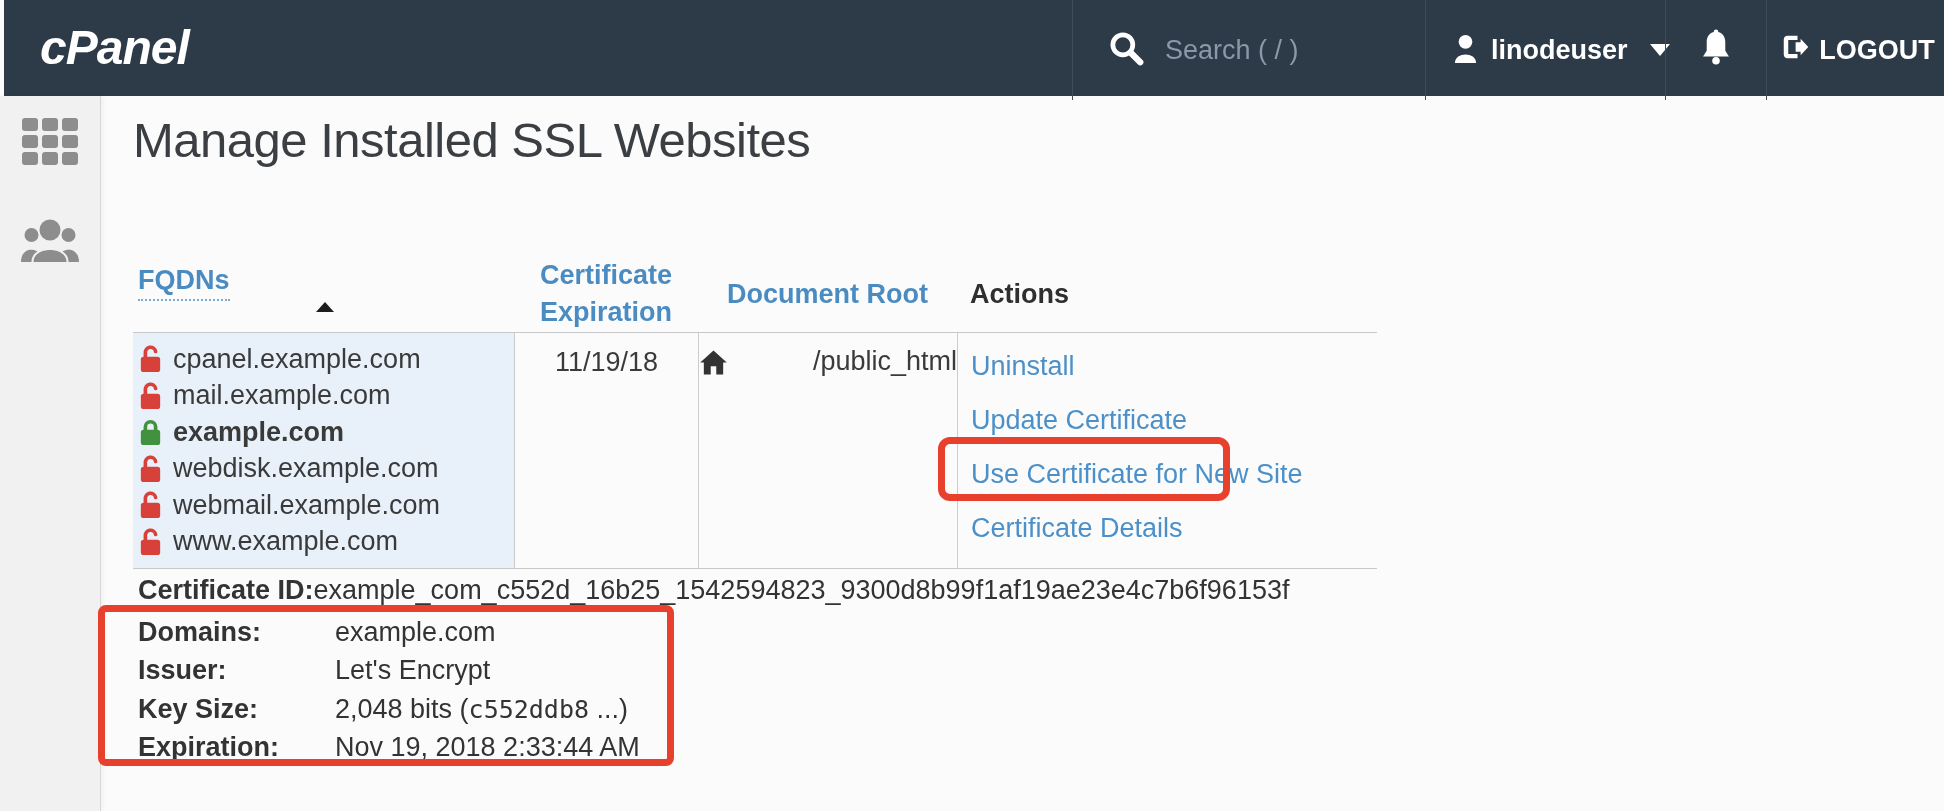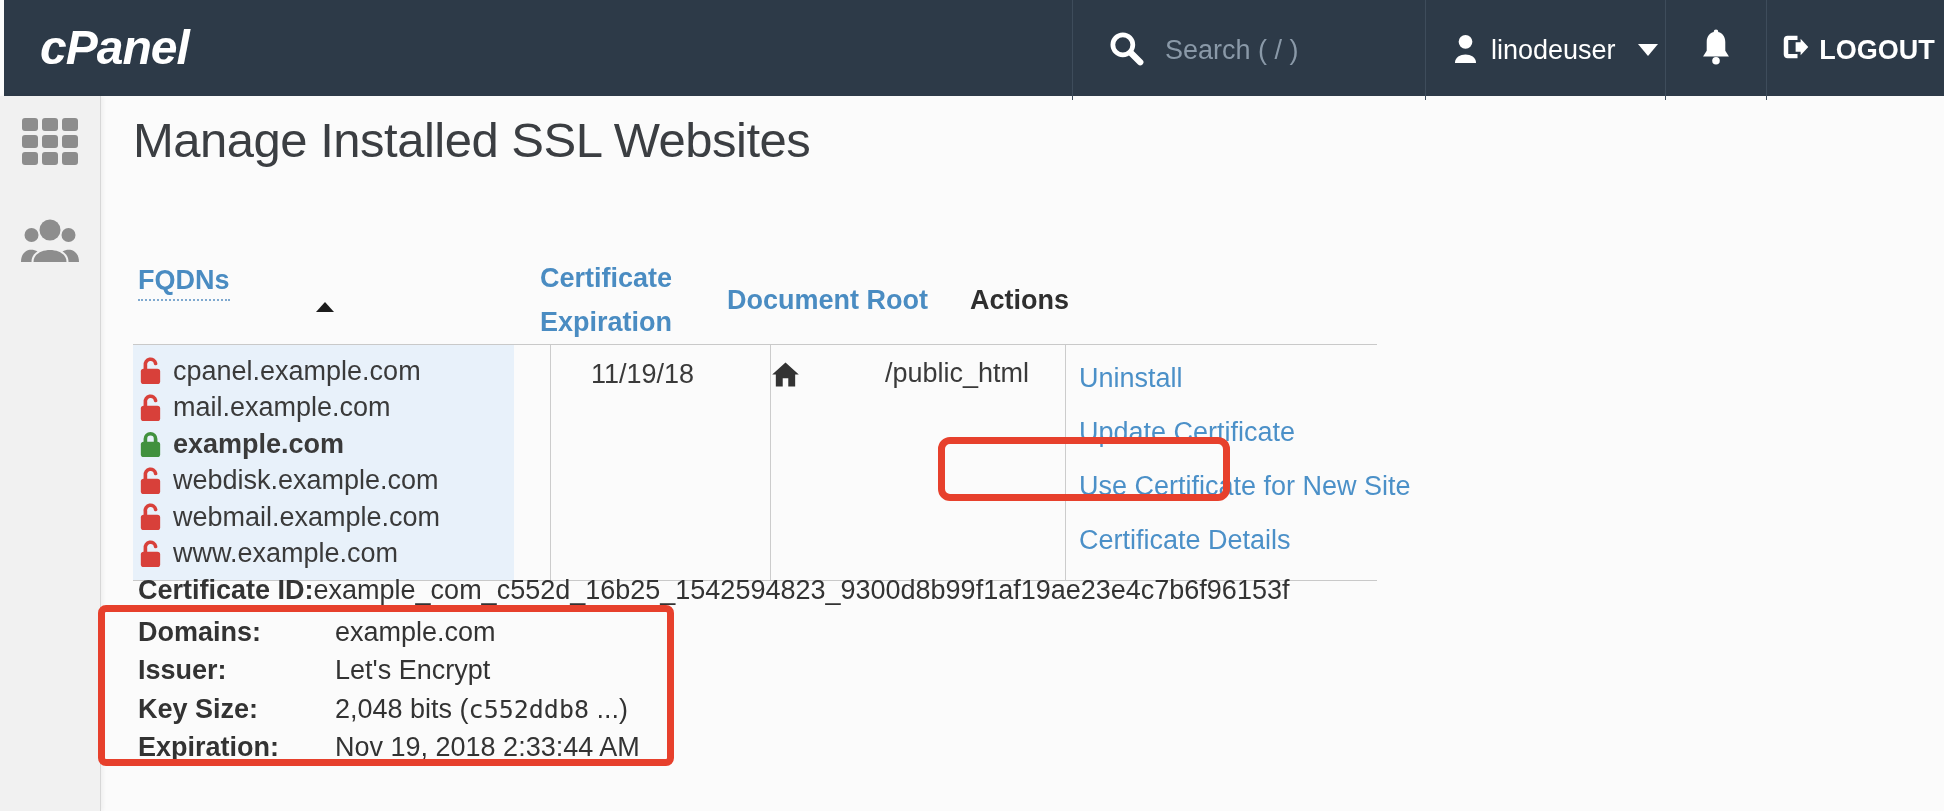--- a/index.html
+++ b/index.html
@@ -11,21 +11,21 @@
   .logo{position:absolute;left:36px;top:0;height:96px;line-height:96px;color:#fff;
         font-size:48px;font-weight:bold;font-style:italic;letter-spacing:-1px;cursor:pointer;}
   .nav-right{position:absolute;right:0;top:0;height:96px;display:flex;}
   .nav-section{height:100px;display:flex;align-items:center;border-left:1px solid #3e4c5b;
                box-sizing:border-box;color:#fff;}
   .search-section{width:353px;padding-left:34px;gap:18px;}
   .search-input{background:transparent;border:none;outline:none;color:#e6ebf0;font-size:27px;
                 width:240px;font-family:"Liberation Sans",sans-serif;}
   .search-input::placeholder{color:#8a99a8;}
   .user-section{width:240px;padding-left:26px;gap:12px;cursor:pointer;}
-  .username{font-size:27px;font-weight:normal;}
+  .username{font-size:27px;font-weight:bold;}
   .caret{width:0;height:0;border-left:10px solid transparent;border-right:10px solid transparent;
          border-top:12px solid #fff;margin-left:10px;}
   .bell-section{width:101px;justify-content:center;cursor:pointer;}
   .logout-section{width:182px;justify-content:center;gap:9px;font-size:27px;font-weight:bold;cursor:pointer;}
 
   
   .sidebar{position:absolute;left:0;top:96px;width:100px;bottom:0;background:#f1f1f1;
            border-right:1px solid #d7d7d7;box-shadow:2px 0 4px rgba(0,0,0,.05);}
   .side-item{display:flex;justify-content:center;cursor:pointer;}
   .grid-icon{margin-top:22px;display:grid;grid-template-columns:repeat(3,16px);
@@ -40,25 +40,25 @@
 
   .ssl-table{position:absolute;left:33px;top:160px;width:1244px;}
   .thead{display:grid;grid-template-columns:381px 184px 259px 420px;min-height:76px;
          border-bottom:1px solid #c9c9c9;align-items:center;}
   .th{font-size:27px;font-weight:bold;color:#4a8cc2;}
   .th-fqdns{position:relative;align-self:start;padding:9px 0 0 5px;}
   .th-link{border-bottom:2px dotted #7fa9cf;padding-bottom:4px;cursor:pointer;}
   .sort-asc{position:absolute;left:183px;top:46px;width:0;height:0;
             border-left:9px solid transparent;border-right:9px solid transparent;
             border-bottom:10px solid #1c1c1c;}
-  .th-exp{text-align:center;line-height:44px;cursor:pointer;}
+  .th-exp{text-align:center;line-height:37px;cursor:pointer;}
   .th-root{text-align:center;cursor:pointer;}
   .th-actions{color:#2f2f2f;padding-left:13px;}
 
-  .trow{display:grid;grid-template-columns:381px 184px 259px 420px;border-bottom:1px solid #c9c9c9;gap:36px;}
+  .trow{display:grid;grid-template-columns:381px 184px 259px 420px;border-bottom:1px solid #c9c9c9;}
   .td{box-sizing:border-box;font-size:27px;color:#3a3a3a;}
   .td-fqdns{background:#e8f1fa;padding:8px 0 8px 5px;}
   .fqdn-line{display:flex;align-items:center;height:36.5px;gap:10px;}
   .fqdn-line.secured .fqdn-text{font-weight:bold;}
   .td-exp{border-left:1px solid #ccc;text-align:center;padding-top:14px;}
   .td-root{border-left:1px solid #ccc;padding-top:13px;display:flex;justify-content:space-between;
            align-items:flex-start;gap:2px;}
   .td-root svg{margin-top:3px;}
   .td-actions{border-left:1px solid #ccc;padding:14px 0 0 13px;}
   .action-link{display:block;font-size:27px;color:#4b90c8;text-decoration:none;

